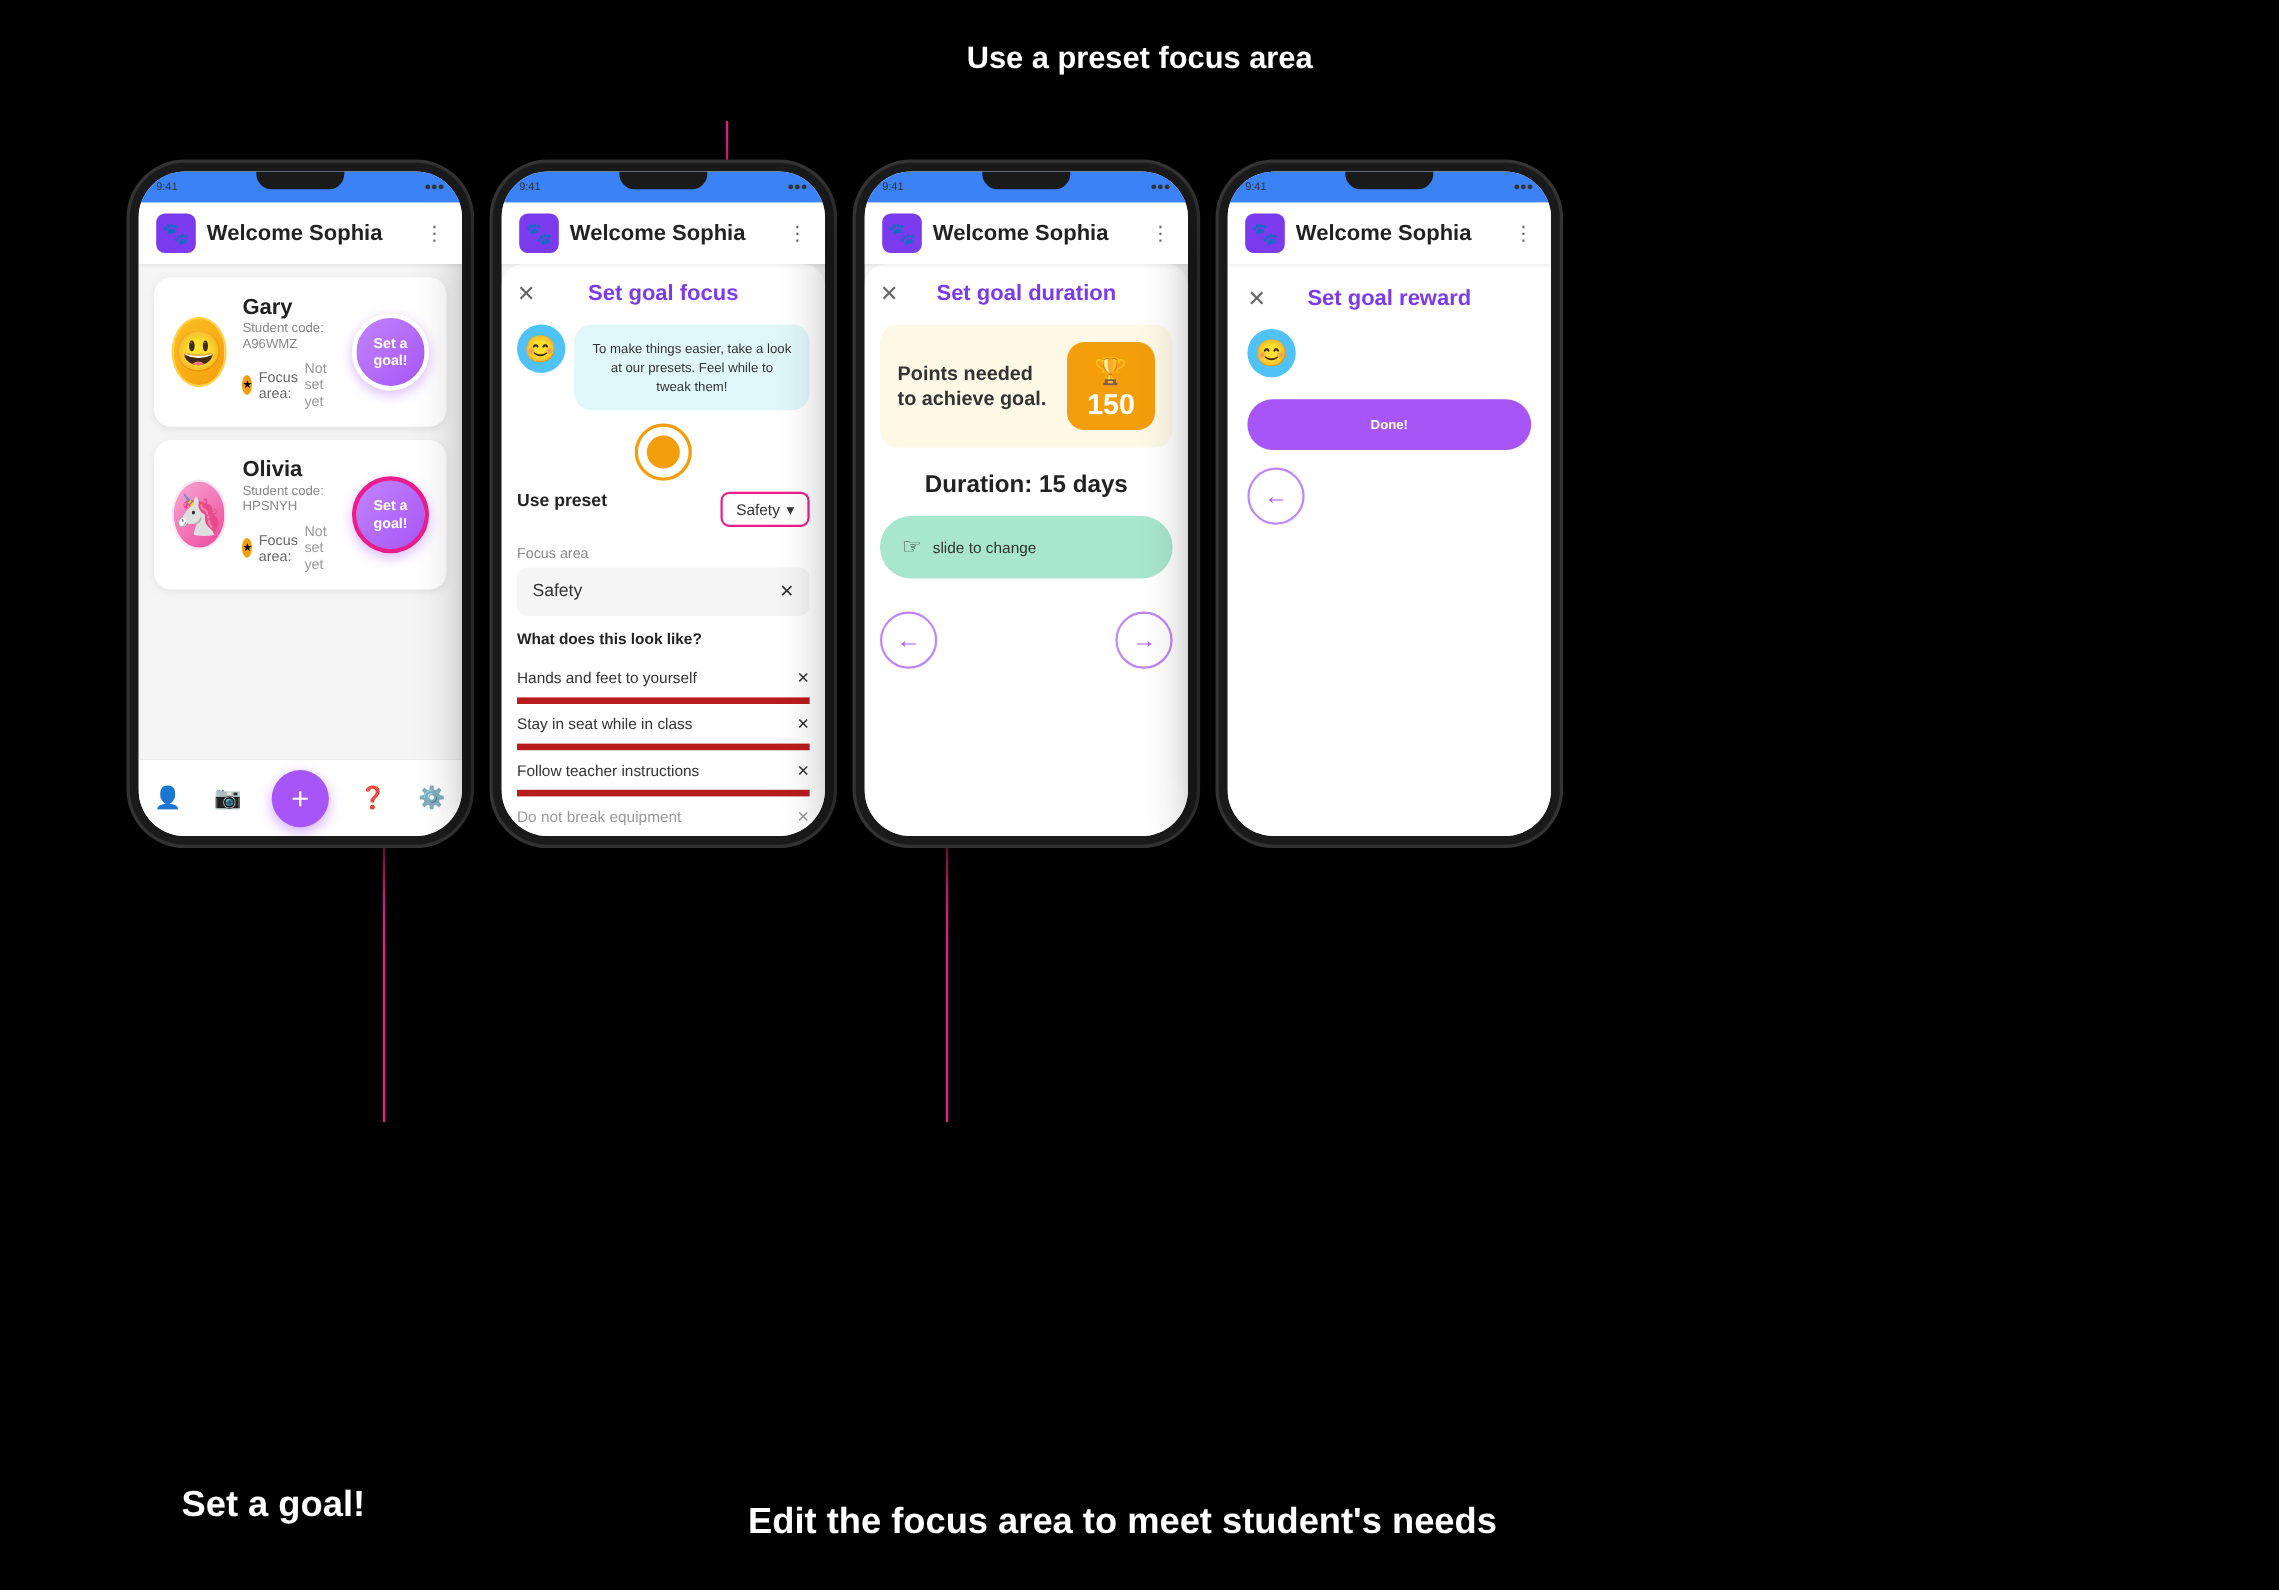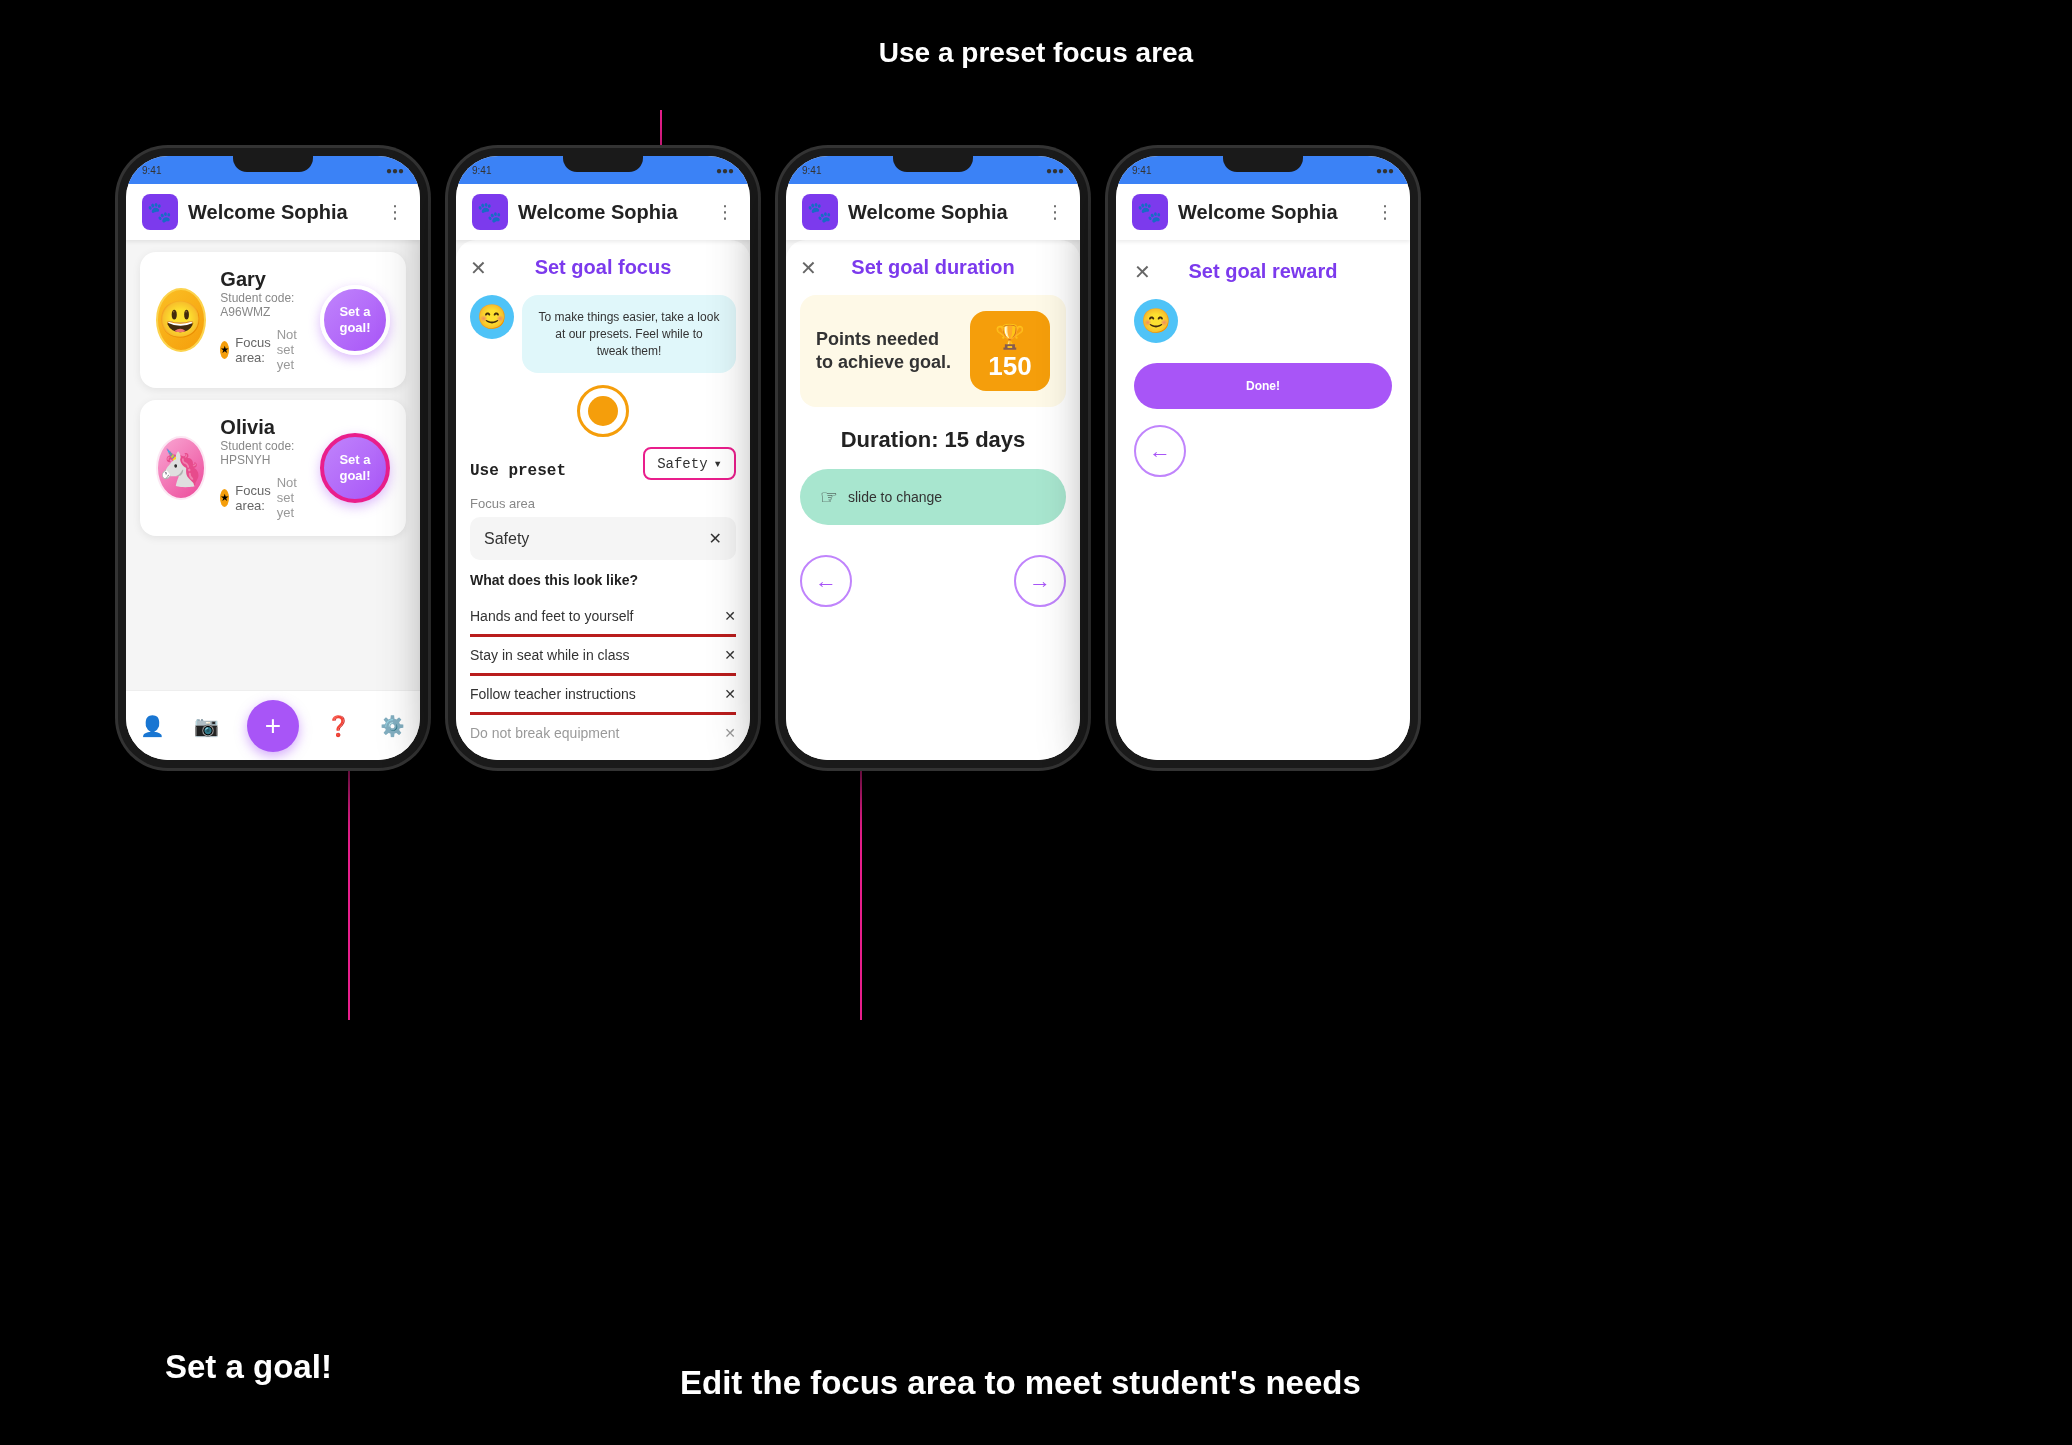--- a/index.html
+++ b/index.html
@@ -260,24 +260,23 @@
       font-size: 14px;
       color: #333;
       margin: 0 0 16px 50px;
       position: relative;
       text-align: center;
       line-height: 1.4;
     }
 
     .preset-row {
       display: flex;
-      align-items: flex-end;
+      align-items: flex-start;
       justify-content: space-between;
       margin-bottom: 16px;
-      font-family: Liberation Mono, monospace;
     }
 
     .preset-label {
       font-size: 16px;
       font-weight: 600;
       color: #222;
     }
 
     .preset-dropdown {
       border: 2px solid #e91e8c;
@@ -320,21 +319,21 @@
       font-weight: 700;
       color: #222;
       margin-bottom: 10px;
     }
 
     .behavior-item {
       display: flex;
       align-items: center;
       justify-content: space-between;
       padding: 10px 0;
-      border-bottom: 3px solid #b91c1c;
+      border-bottom: 6px solid #b91c1c;
       font-size: 14px;
       color: #333;
     }
 
     .points-card {
       background: #fef9e7;
       border-radius: 16px;
       padding: 16px;
       display: flex;
       align-items: center;

